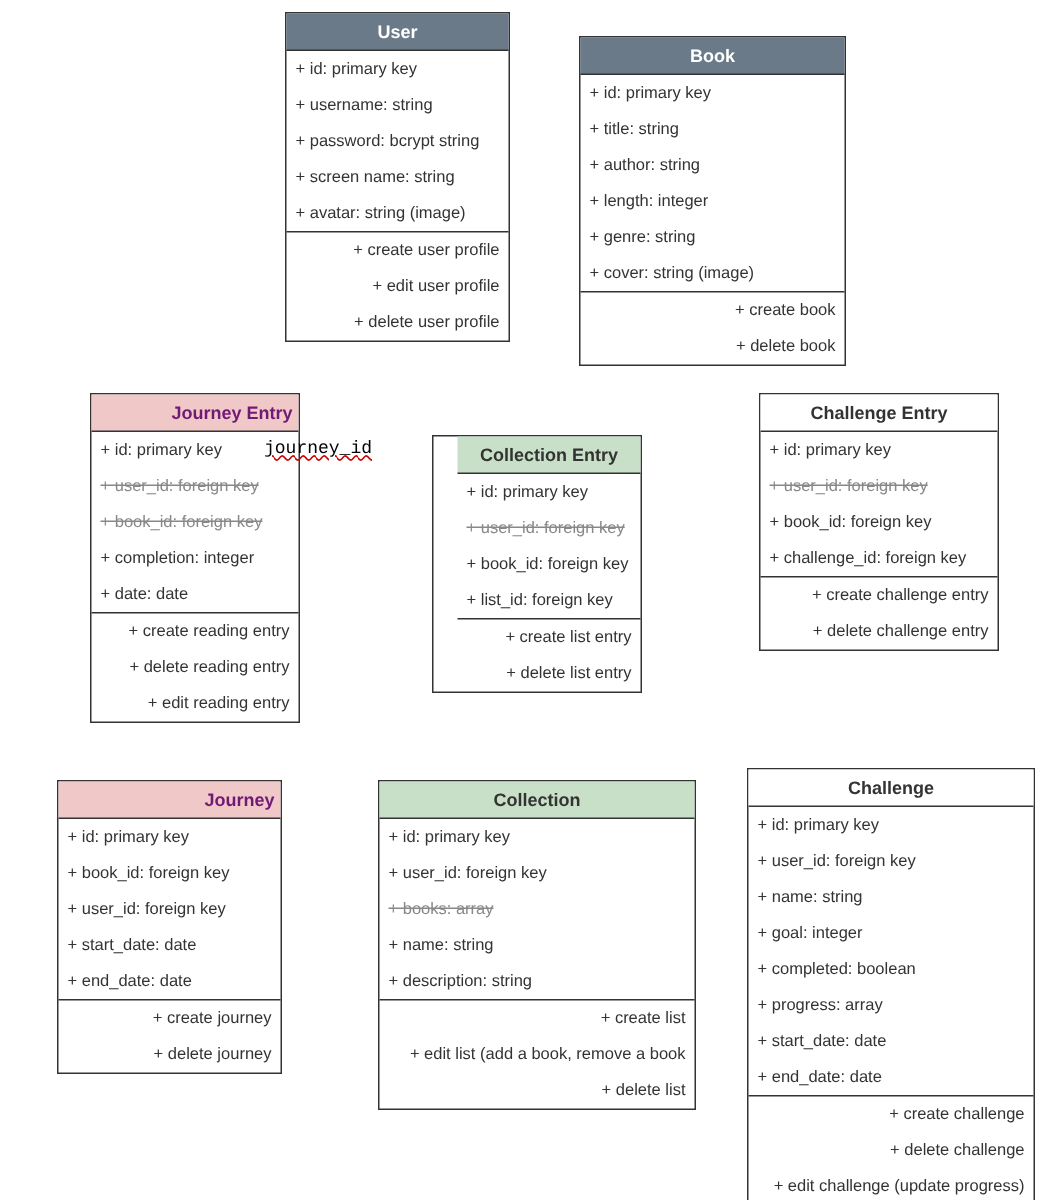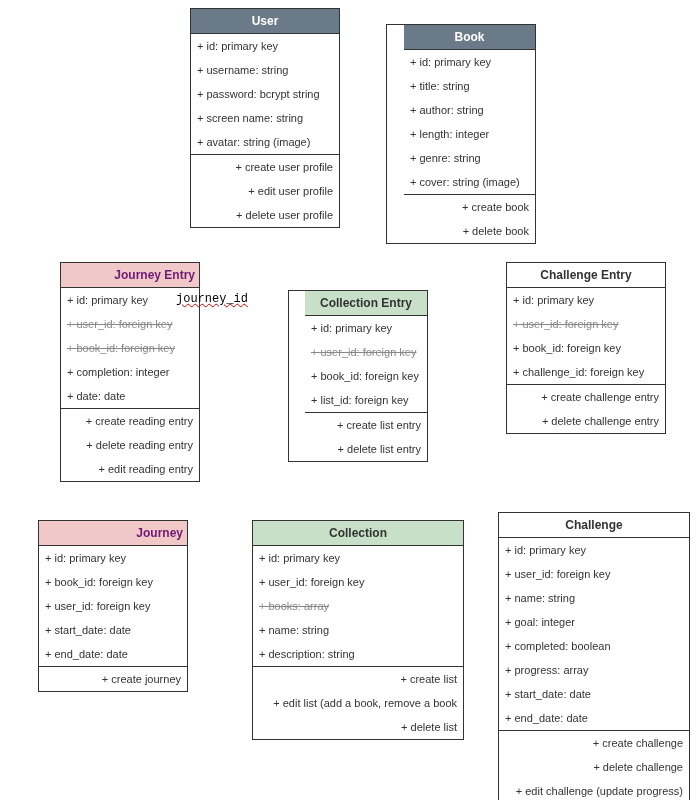--- a/index.html
+++ b/index.html
@@ -63,21 +63,21 @@
     <div class="row">+ screen name: string</div>
     <div class="row">+ avatar: string (image)</div>
   </div>
   <div class="section">
     <div class="row">+ create user profile</div>
     <div class="row">+ edit user profile</div>
     <div class="row">+ delete user profile</div>
   </div>
 </div>
 
-<div class="class-box" style="left:386px; top:24px; width:150px;padding-left:17px;">
+<div class="class-box" style="left:386px; top:24px; width:178px;">
   <div class="class-title title-slate">Book</div>
   <div class="section">
     <div class="row">+ id: primary key</div>
     <div class="row">+ title: string</div>
     <div class="row">+ author: string</div>
     <div class="row">+ length: integer</div>
     <div class="row">+ genre: string</div>
     <div class="row">+ cover: string (image)</div>
   </div>
   <div class="section">
@@ -136,20 +136,21 @@
   <div class="class-title title-pink">Journey</div>
   <div class="section">
     <div class="row">+ id: primary key</div>
     <div class="row">+ book_id: foreign key</div>
     <div class="row">+ user_id: foreign key</div>
     <div class="row">+ start_date: date</div>
     <div class="row">+ end_date: date</div>
   </div>
   <div class="section">
     <div class="row">+ create journey</div>
+    <div class="row">+ delete journey</div>
   </div>
 </div>
 
 <div class="class-box" style="left:252px; top:520px; width:212px;">
   <div class="class-title title-green">Collection</div>
   <div class="section">
     <div class="row">+ id: primary key</div>
     <div class="row">+ user_id: foreign key</div>
     <div class="row strike">+ books: array</div>
     <div class="row">+ name: string</div>

